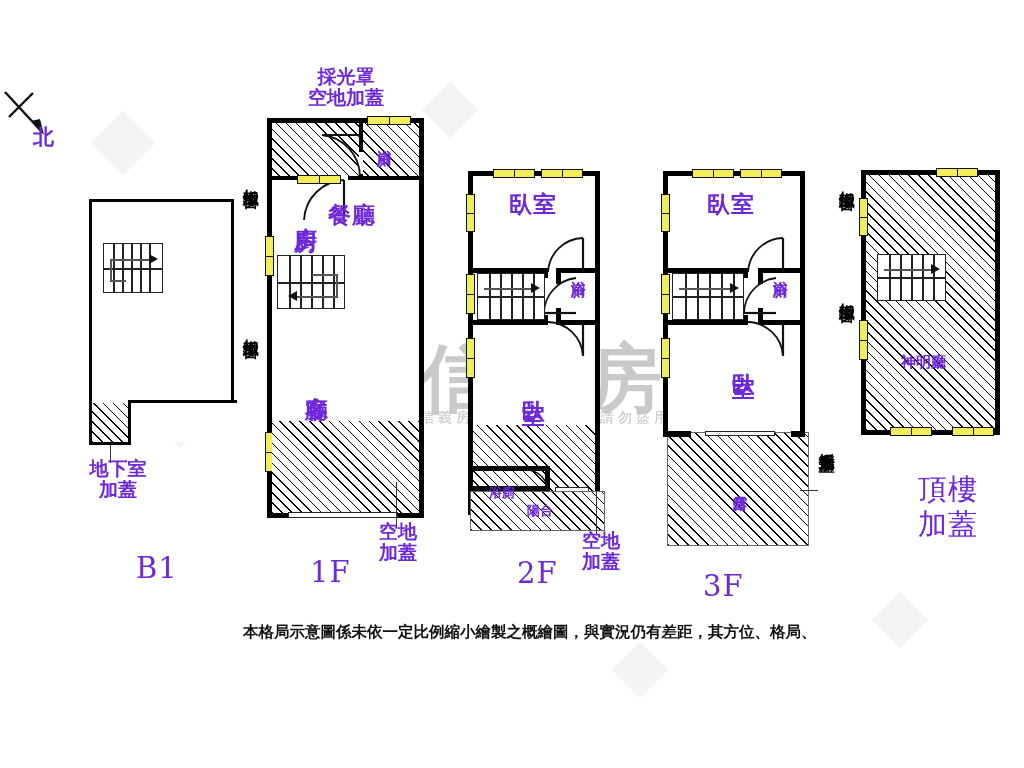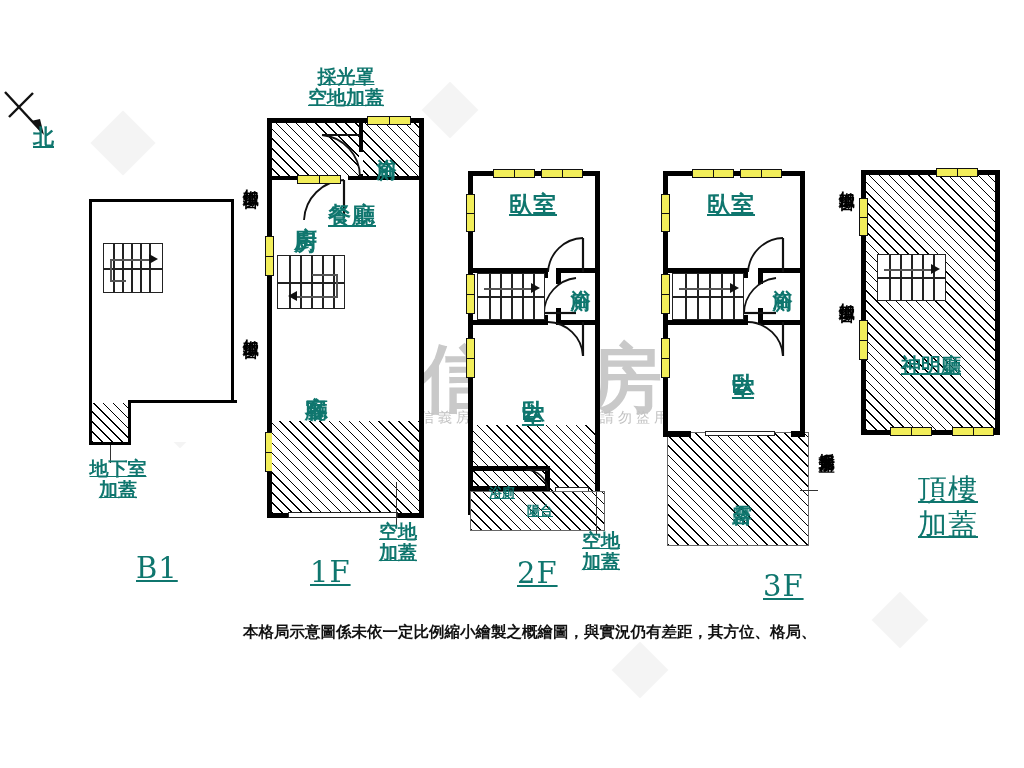--- a/index.html
+++ b/index.html
@@ -45,32 +45,32 @@
     position:absolute;background:#f2ee5a;border:1.6px solid #111;
     box-sizing:border-box;
   }
   .win.h{height:9px;}
   .win.v{width:9px;}
   .win.h:after{content:"";position:absolute;left:50%;top:0;bottom:0;width:1.4px;background:#111;}
   .win.v:after{content:"";position:absolute;top:50%;left:0;right:0;height:1.4px;background:#111;}
 
   
   .lab{
-    position:absolute;color:#0f766e;line-height:1.02;
+    position:absolute;color:#6d28d9;line-height:1.02;
     font-family:"DejaVu Sans","Liberation Sans",sans-serif;
-    white-space:nowrap;font-weight:700;text-decoration:underline;
+    white-space:nowrap;font-weight:700;
   }
   .vlab{
     position:absolute;color:#000;font-weight:700;
     writing-mode:vertical-rl;text-orientation:upright;
     line-height:1.05;letter-spacing:1px;
     font-family:"DejaVu Sans","Liberation Sans",sans-serif;
   }
   .rm{font-size:23px;font-weight:700;letter-spacing:1px;}
-  .rm-sm{font-size:20px;font-weight:700;letter-spacing:0px;text-align:right;}
+  .rm-sm{font-size:15px;font-weight:700;letter-spacing:0px;text-align:right;}
   .rm-xs{font-size:13px;font-weight:700;}
   .floorlab{font-size:29px;font-family:"DejaVu Serif","Liberation Serif",serif;font-weight:400;letter-spacing:1px;}
   .callout{font-size:19px;font-weight:700;line-height:1.1;text-align:center;}
   .leader{position:absolute;background:#333;}
 
   
   .compass line{stroke:#111;stroke-width:2.4;}
 
   
   .wm-logo{
@@ -361,21 +361,21 @@
     <div class="lab rm" style="left:730px;top:338px;">
       <span style="writing-mode:vertical-rl;text-orientation:upright;display:inline-block;line-height:1.12;">臥室</span>
     </div>
     <div class="lab rm-sm" style="left:731px;top:472px;">
       <span style="writing-mode:vertical-rl;text-orientation:upright;display:inline-block;line-height:1.12;">露台</span>
     </div>
 
     <div class="abs leader" style="left:800px;top:490px;width:18px;height:1.4px;"></div>
     <div class="vlab" style="left:818px;top:440px;font-size:16px;">採光罩加蓋</div>
 
-    <div class="lab floorlab" style="left:763px;top:572px;">3F</div>
+    <div class="lab floorlab" style="left:703px;top:572px;">3F</div>
   </div>
 
   <div>
     <div class="abs room-outline" style="left:861px;top:170px;width:139px;height:265px;border-width:5px;"></div>
     <div class="abs hatch" style="left:866px;top:175px;width:129px;height:255px;"></div>
 
     <div class="win h" style="left:936px;top:168px;width:42px;"></div>
     <div class="win v" style="left:859px;top:198px;height:38px;"></div>
     <div class="win v" style="left:859px;top:320px;height:40px;"></div>
     <div class="win h" style="left:890px;top:427px;width:42px;"></div>

